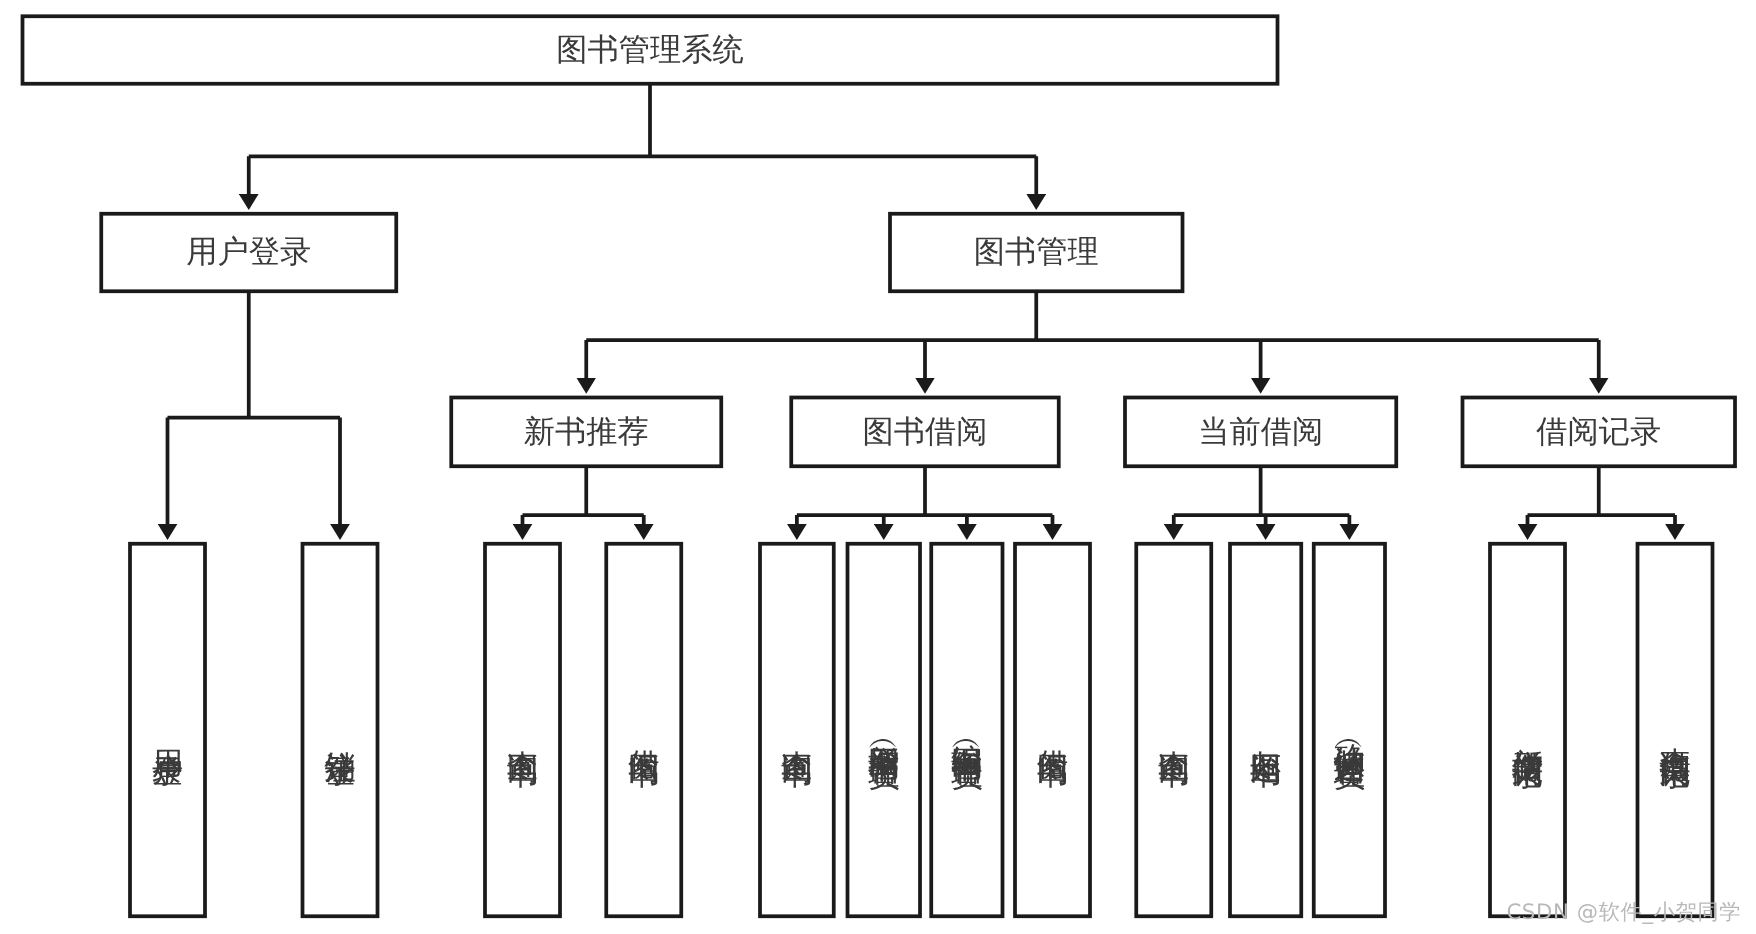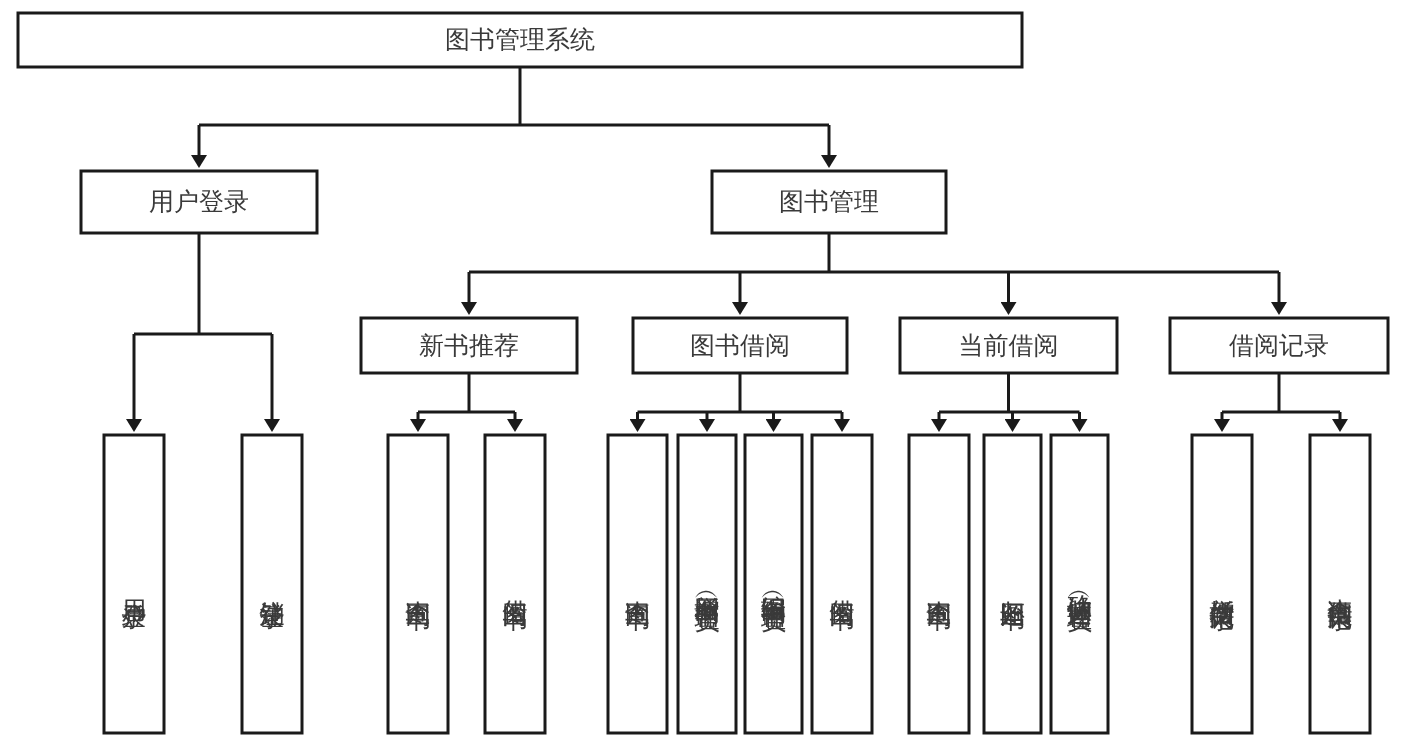--- a/index.html
+++ b/index.html
@@ -169,13 +169,14 @@
       <div class="leaf-label" style="left: 678px; top: 435px; width: 58px; height: 298px;">新增图书（管理员）</div>
       <div class="leaf-label" style="left: 745px; top: 435px; width: 57px; height: 298px;">编辑图书（管理员）</div>
       <div class="leaf-label" style="left: 812px; top: 435px; width: 60px; height: 298px;">借阅图书</div>
       <div class="leaf-label" style="left: 909px; top: 435px; width: 60px; height: 298px;">查询图书</div>
       <div class="leaf-label" style="left: 984px; top: 435px; width: 57px; height: 298px;">归还图书</div>
       <div class="leaf-label" style="left: 1051px; top: 435px; width: 57px; height: 298px;">确认归还（管理员）</div>
       <div class="leaf-label" style="left: 1192px; top: 435px; width: 60px; height: 298px;">新增借阅记录</div>
       <div class="leaf-label" style="left: 1310px; top: 435px; width: 60px; height: 298px;">查询借阅记录</div>
     </div>
 
+  <div id="watermark">CSDN @软件_小贺同学</div>
 </div>
 
 </body></html>

